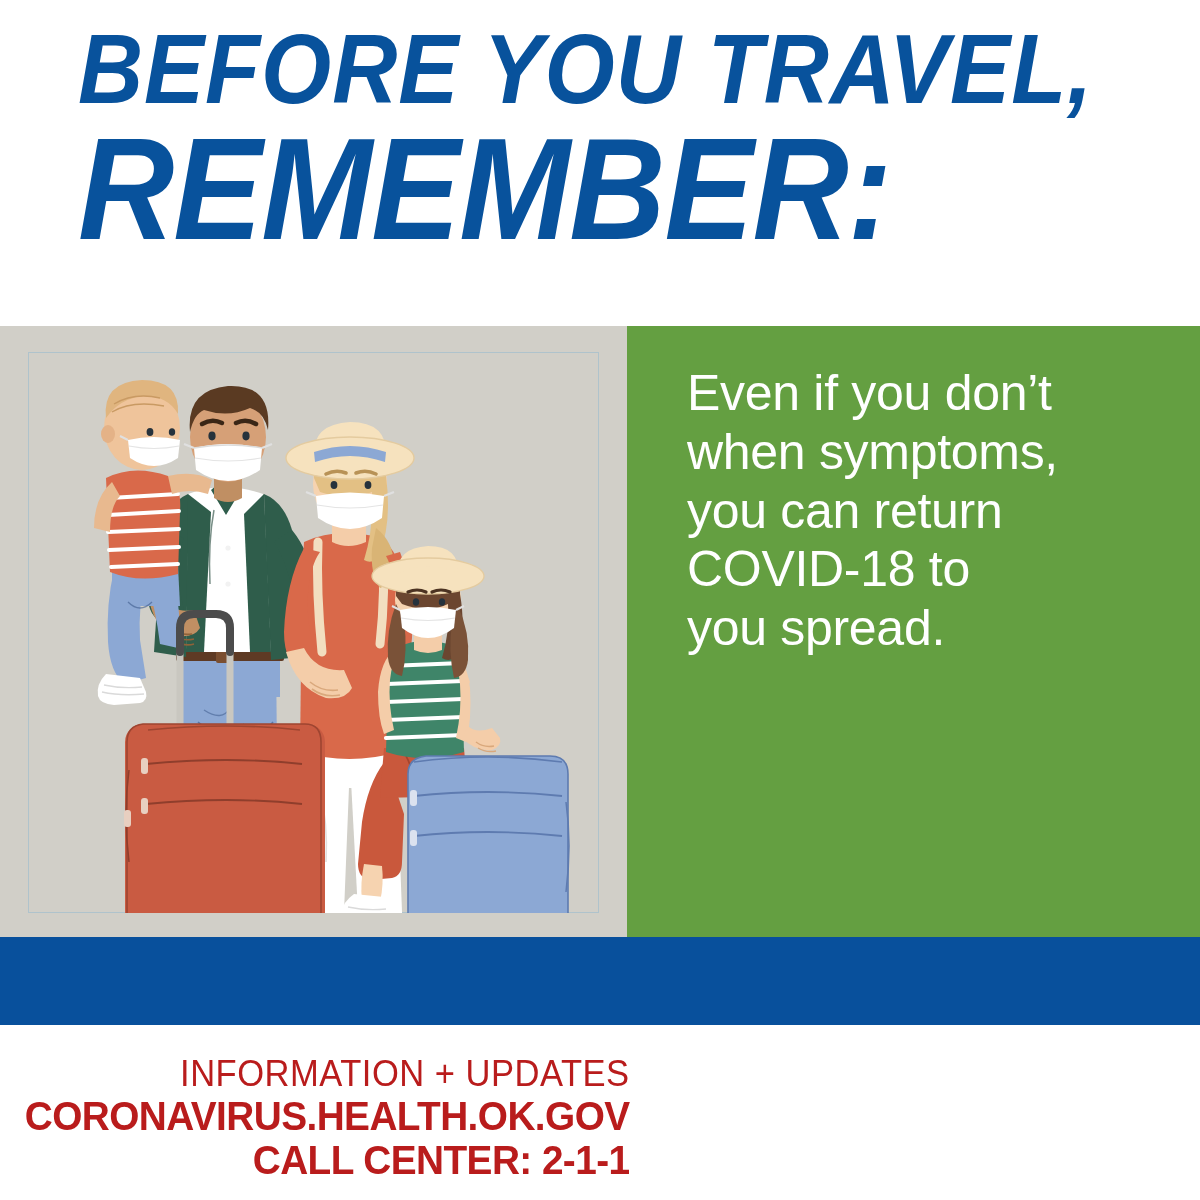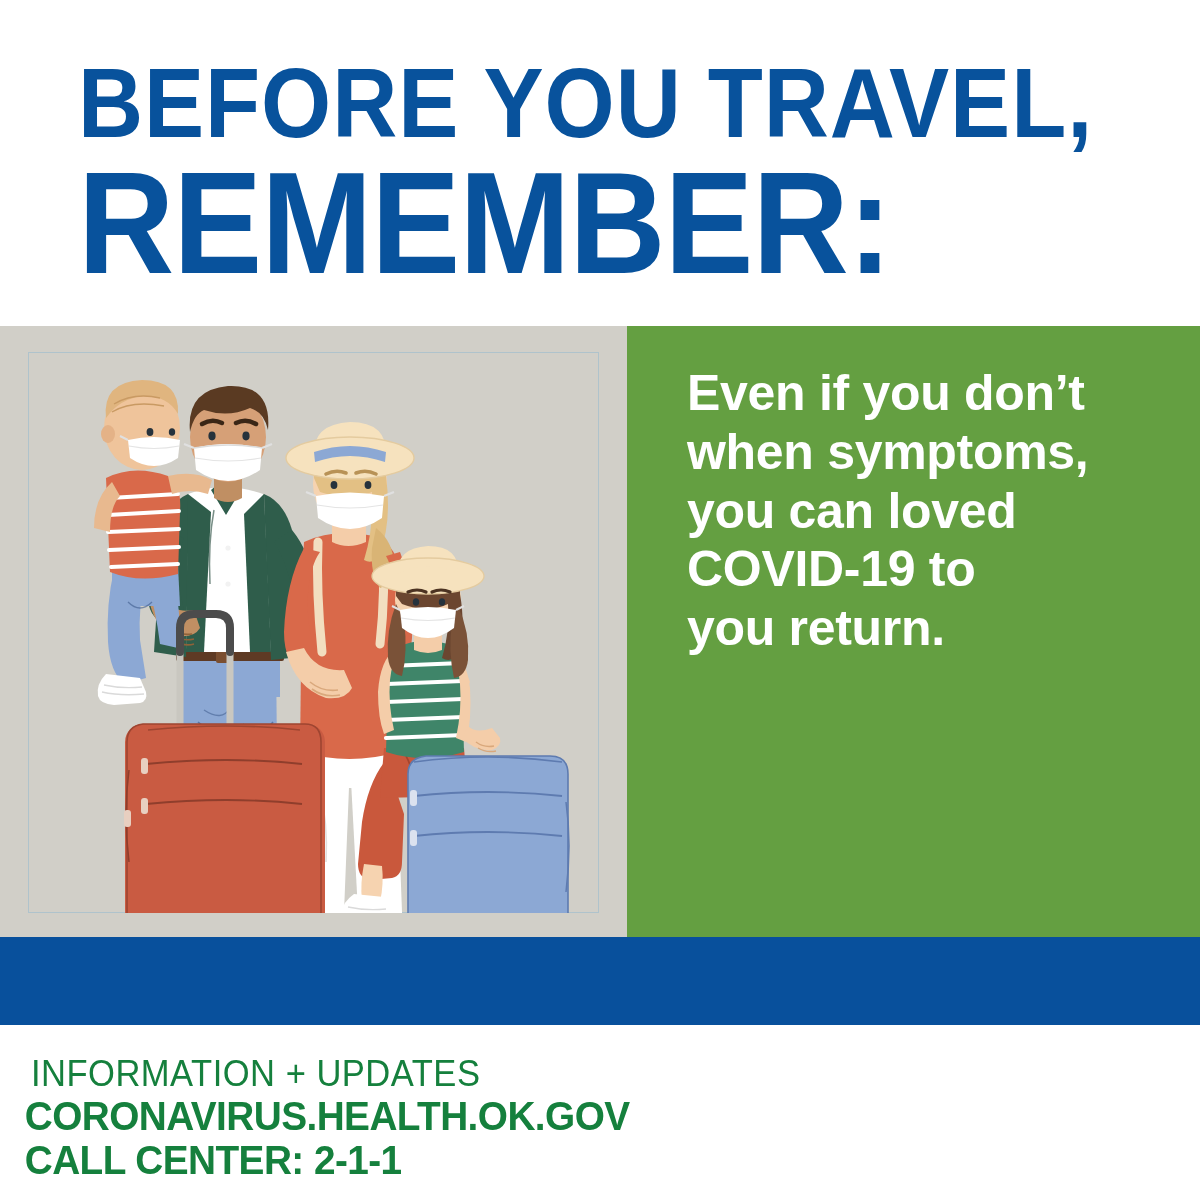--- a/index.html
+++ b/index.html
@@ -18,22 +18,23 @@
     width: 1200px;
     height: 1200px;
     background: #ffffff;
     overflow: hidden;
   }
 
   
   .headline {
     position: absolute;
     left: 78px;
-    top: 55px;
+    top: 21px;
     width: 1060px;
+    font-style: italic;
   }
   .headline-line1 {
     font-family: "Liberation Sans Narrow", "Liberation Sans", sans-serif;
     font-weight: bold;
     font-size: 98px;
     line-height: 0.98;
     letter-spacing: 1px;
     color: #08529C;
     transform: scaleX(0.92);
     transform-origin: left center;
@@ -86,21 +87,21 @@
     width: 573px; height: 611px;
     background: #649F41;
   }
   .message-text {
     position: absolute;
     left: 60px;
     top: 38px;
     width: 490px;
     color: #ffffff;
     font-family: "Liberation Sans", sans-serif;
-    font-weight: bold;
+    font-weight: normal;
     font-size: 50px;
     line-height: 1.175;
     letter-spacing: -0.3px;
   }
 
   
   .blue-bar {
     position: absolute;
     left: 0;
     top: 937px;
@@ -115,22 +116,22 @@
     left: 0;
     top: 1025px;
     width: 1200px;
     height: 175px;
     background: #ffffff;
   }
   .footer-contact {
     position: absolute;
     right: 570px;
     top: 30px;
-    text-align: left;
-    color: #15803d;
+    text-align: right;
+    color: #b91c1c;
   }
   .contact-line-1 {
     font-family: "Liberation Sans Narrow", "Liberation Sans", sans-serif;
     font-weight: normal;
     font-size: 36px;
     line-height: 1.08;
     letter-spacing: 0.5px;
     transform: scaleX(0.96);
     transform-origin: right center;
     white-space: nowrap;
@@ -399,23 +400,23 @@
           <ellipse cx="522" cy="602" rx="5.5" ry="5.5" fill="#454545"></ellipse>
 
         </g>
       </svg>
     </div>
 
     <div class="message-panel">
       <div class="message-text">
         <div>Even if you don’t</div>
         <div>when symptoms,</div>
-        <div>you can loved</div>
-        <div>COVID-19 to</div>
-        <div>you return.</div>
+        <div>you can return</div>
+        <div>COVID-18 to</div>
+        <div>you spread.</div>
       </div>
     </div>
   </div>
 
   <div class="blue-bar"></div>
 
   <div class="footer">
 
     <div class="footer-contact">
       <div class="contact-line-1">INFORMATION + UPDATES</div>

